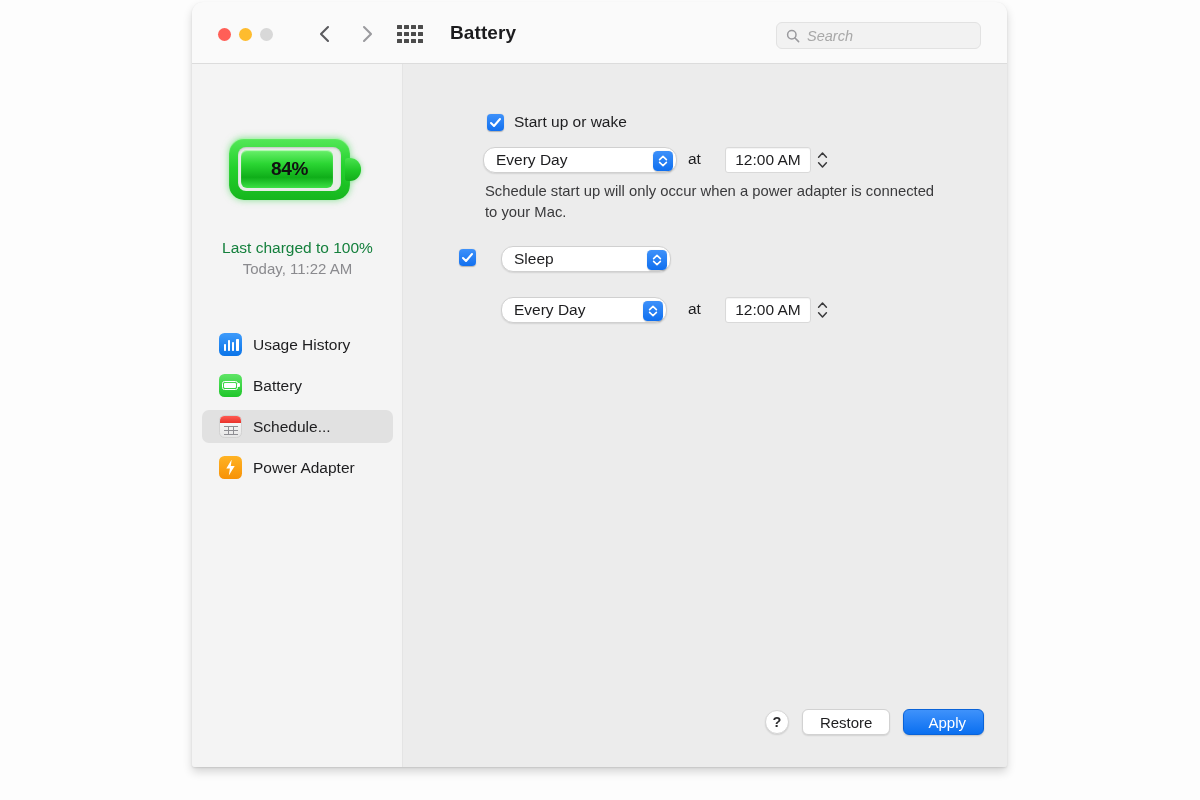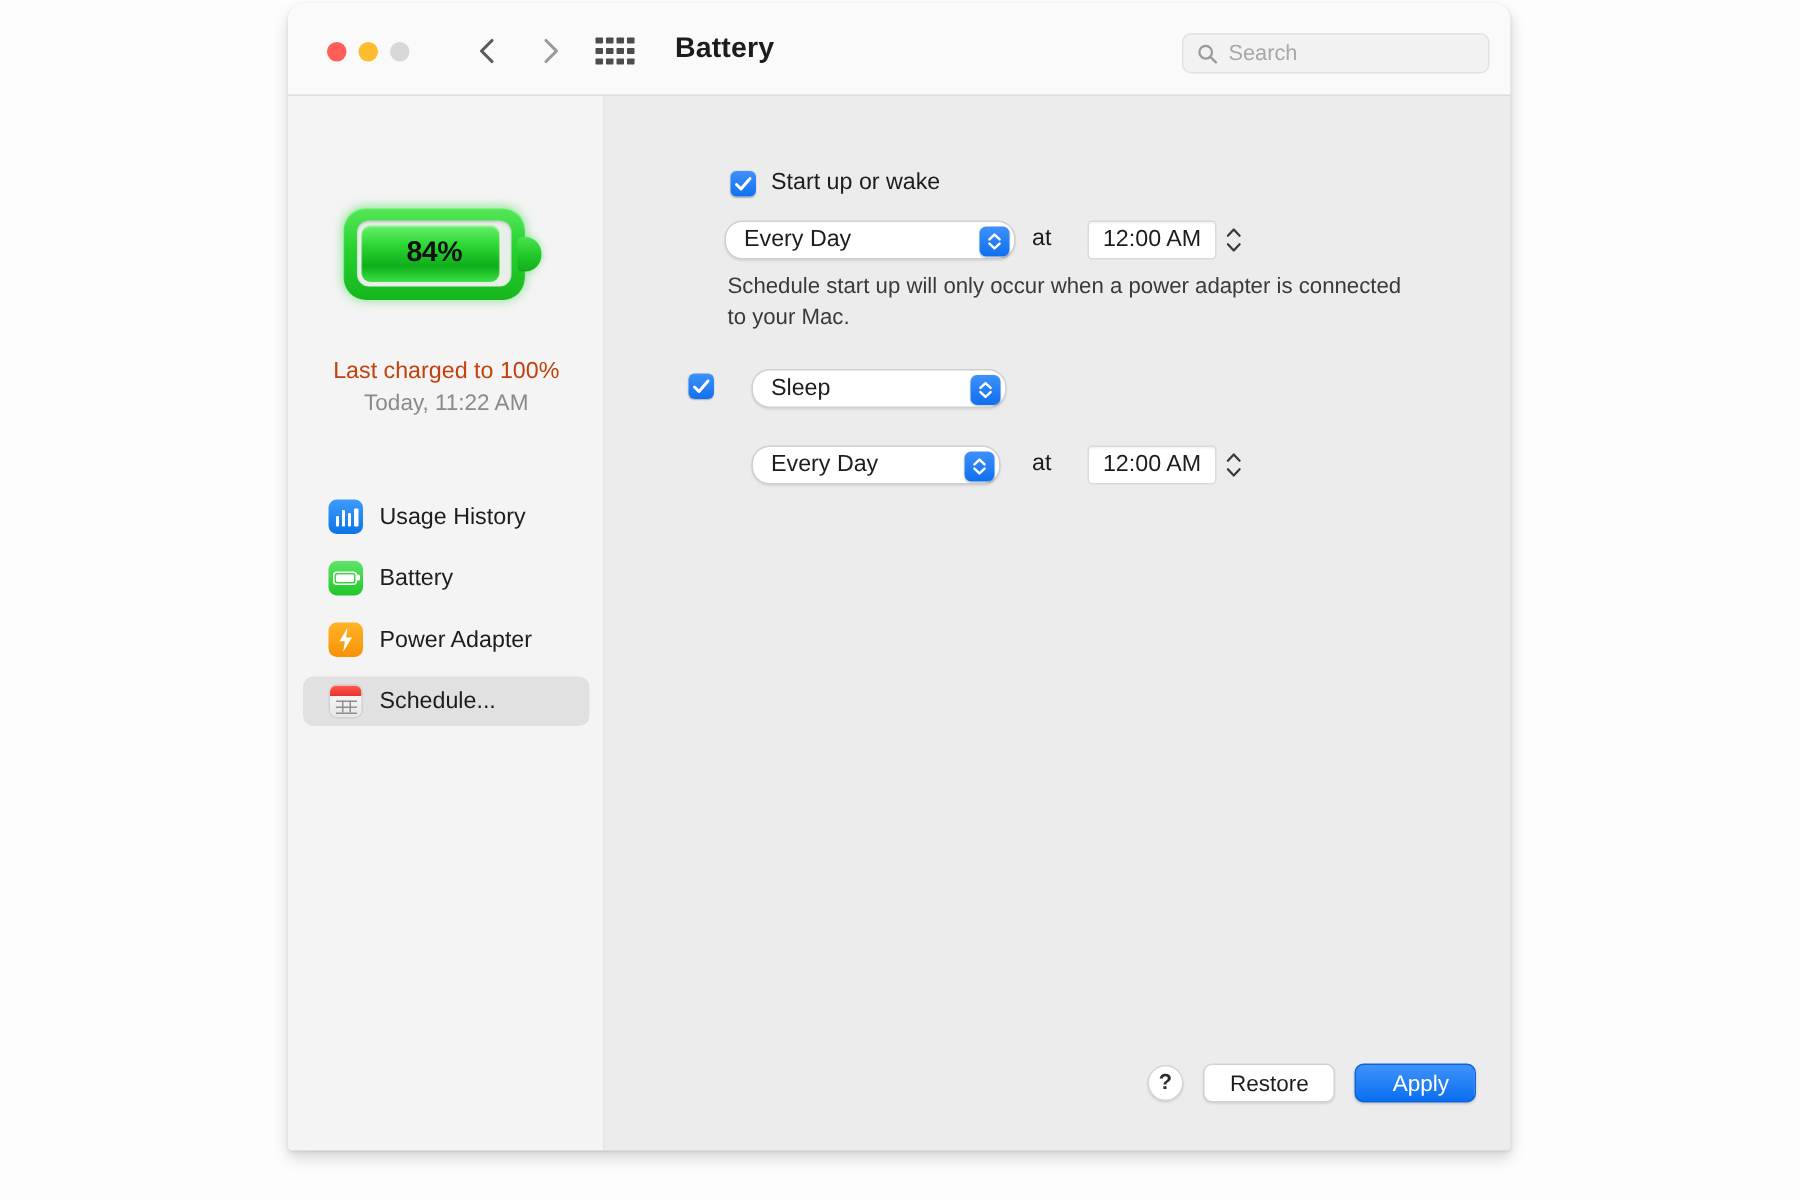--- a/index.html
+++ b/index.html
@@ -49,26 +49,26 @@
   }
   .gridicon i { background: #4c4c4c; border-radius: 0.5px; display: block; }
 
   .wtitle {
     position: absolute; left: 258px; top: 20px;
     font-size: 19px; font-weight: bold; color: #1c1c1e;
     letter-spacing: 0.1px;
   }
 
   .searchbox {
-    position: absolute; right: 14px; top: 20px;
+    position: absolute; right: 26px; top: 20px;
     width: 205px; height: 27px;
     background: #f2f2f2;
     border: 1px solid #e2e2e2;
     border-radius: 6px;
-    display: flex; align-items: center;
+    display: flex; align-items: center; font-style: italic;
   }
   .searchbox .sicon { margin-left: 9px; width: 14px; height: 14px; }
   .searchbox .sph {
     margin-left: 7px; font-size: 14.5px; color: #a8a8a8;
   }
 
   
   .bodysplit { display: flex; height: 703px; }
   .sidebar {
     width: 211px;
@@ -110,21 +110,21 @@
   .bat-nub {
     position: absolute; left: 116px; top: 20px; width: 16px; height: 23px;
     background: linear-gradient(180deg,#4ae24e 0%,#1fc727 55%,#13ae1b 100%);
     border-radius: 3px 11px 11px 3px;
     box-shadow: 0 0 5px rgba(40,210,60,0.5);
   }
 
   .lastcharged {
     position: absolute; left: 0; top: 175px; width: 211px; text-align: center;
   }
-  .lc-main { font-size: 15.5px; color: #c2410c; }
+  .lc-main { font-size: 15.5px; color: #15803d; }
   .lc-sub  { font-size: 15px; color: #8a8a8e; margin-top: 3px; }
 
   
   .navlist { position: absolute; left: 0; top: 264px; width: 211px; }
   .navrow {
     display: flex; align-items: center;
     height: 33px; margin: 0 10px 8px 10px;
     padding-left: 17px; border-radius: 7px;
   }
   .navrow.selected { background: #e1e1e1; }
@@ -321,41 +321,41 @@
           </div>
 
           <div class="navrow">
             <span class="nicon ic-batt">
               <span class="sh"></span>
                 <span class="nb"></span>
             </span>
             <span class="nlabel">Battery</span>
           </div>
 
-          <div class="navrow">
-            <span class="nicon ic-power">
-              <span class="bolt"></span>
-            </span>
-            <span class="nlabel">Power Adapter</span>
-          </div>
-
           <div class="navrow selected">
             <span class="nicon ic-sched">
               <span class="top"></span>
               <span class="gr">
                 <i style="left:0;top:0;right:0;height:1px"></i>
                 <i style="left:0;top:4px;right:0;height:1px"></i>
                 <i style="left:0;top:8px;right:0;height:1px"></i>
                 <i style="left:4px;top:0;width:1px;bottom:0"></i>
                 <i style="left:9px;top:0;width:1px;bottom:0"></i>
               </span>
             </span>
             <span class="nlabel">Schedule...</span>
           </div>
 
+          <div class="navrow">
+            <span class="nicon ic-power">
+              <span class="bolt"></span>
+            </span>
+            <span class="nlabel">Power Adapter</span>
+          </div>
+
         </div>
       </div>
 
       <div class="content">
         <div class="panel">
 
           <div class="cbrow" style="left:56px; top:49px;margin-left:28px;">
             <span class="cb">
               <svg width="13" height="13" viewBox="0 0 13 13">
                   <path d="M2 7 L5 10 L11 3" fill="none" stroke="#fff" stroke-width="2" stroke-linecap="round" stroke-linejoin="round"></path>

